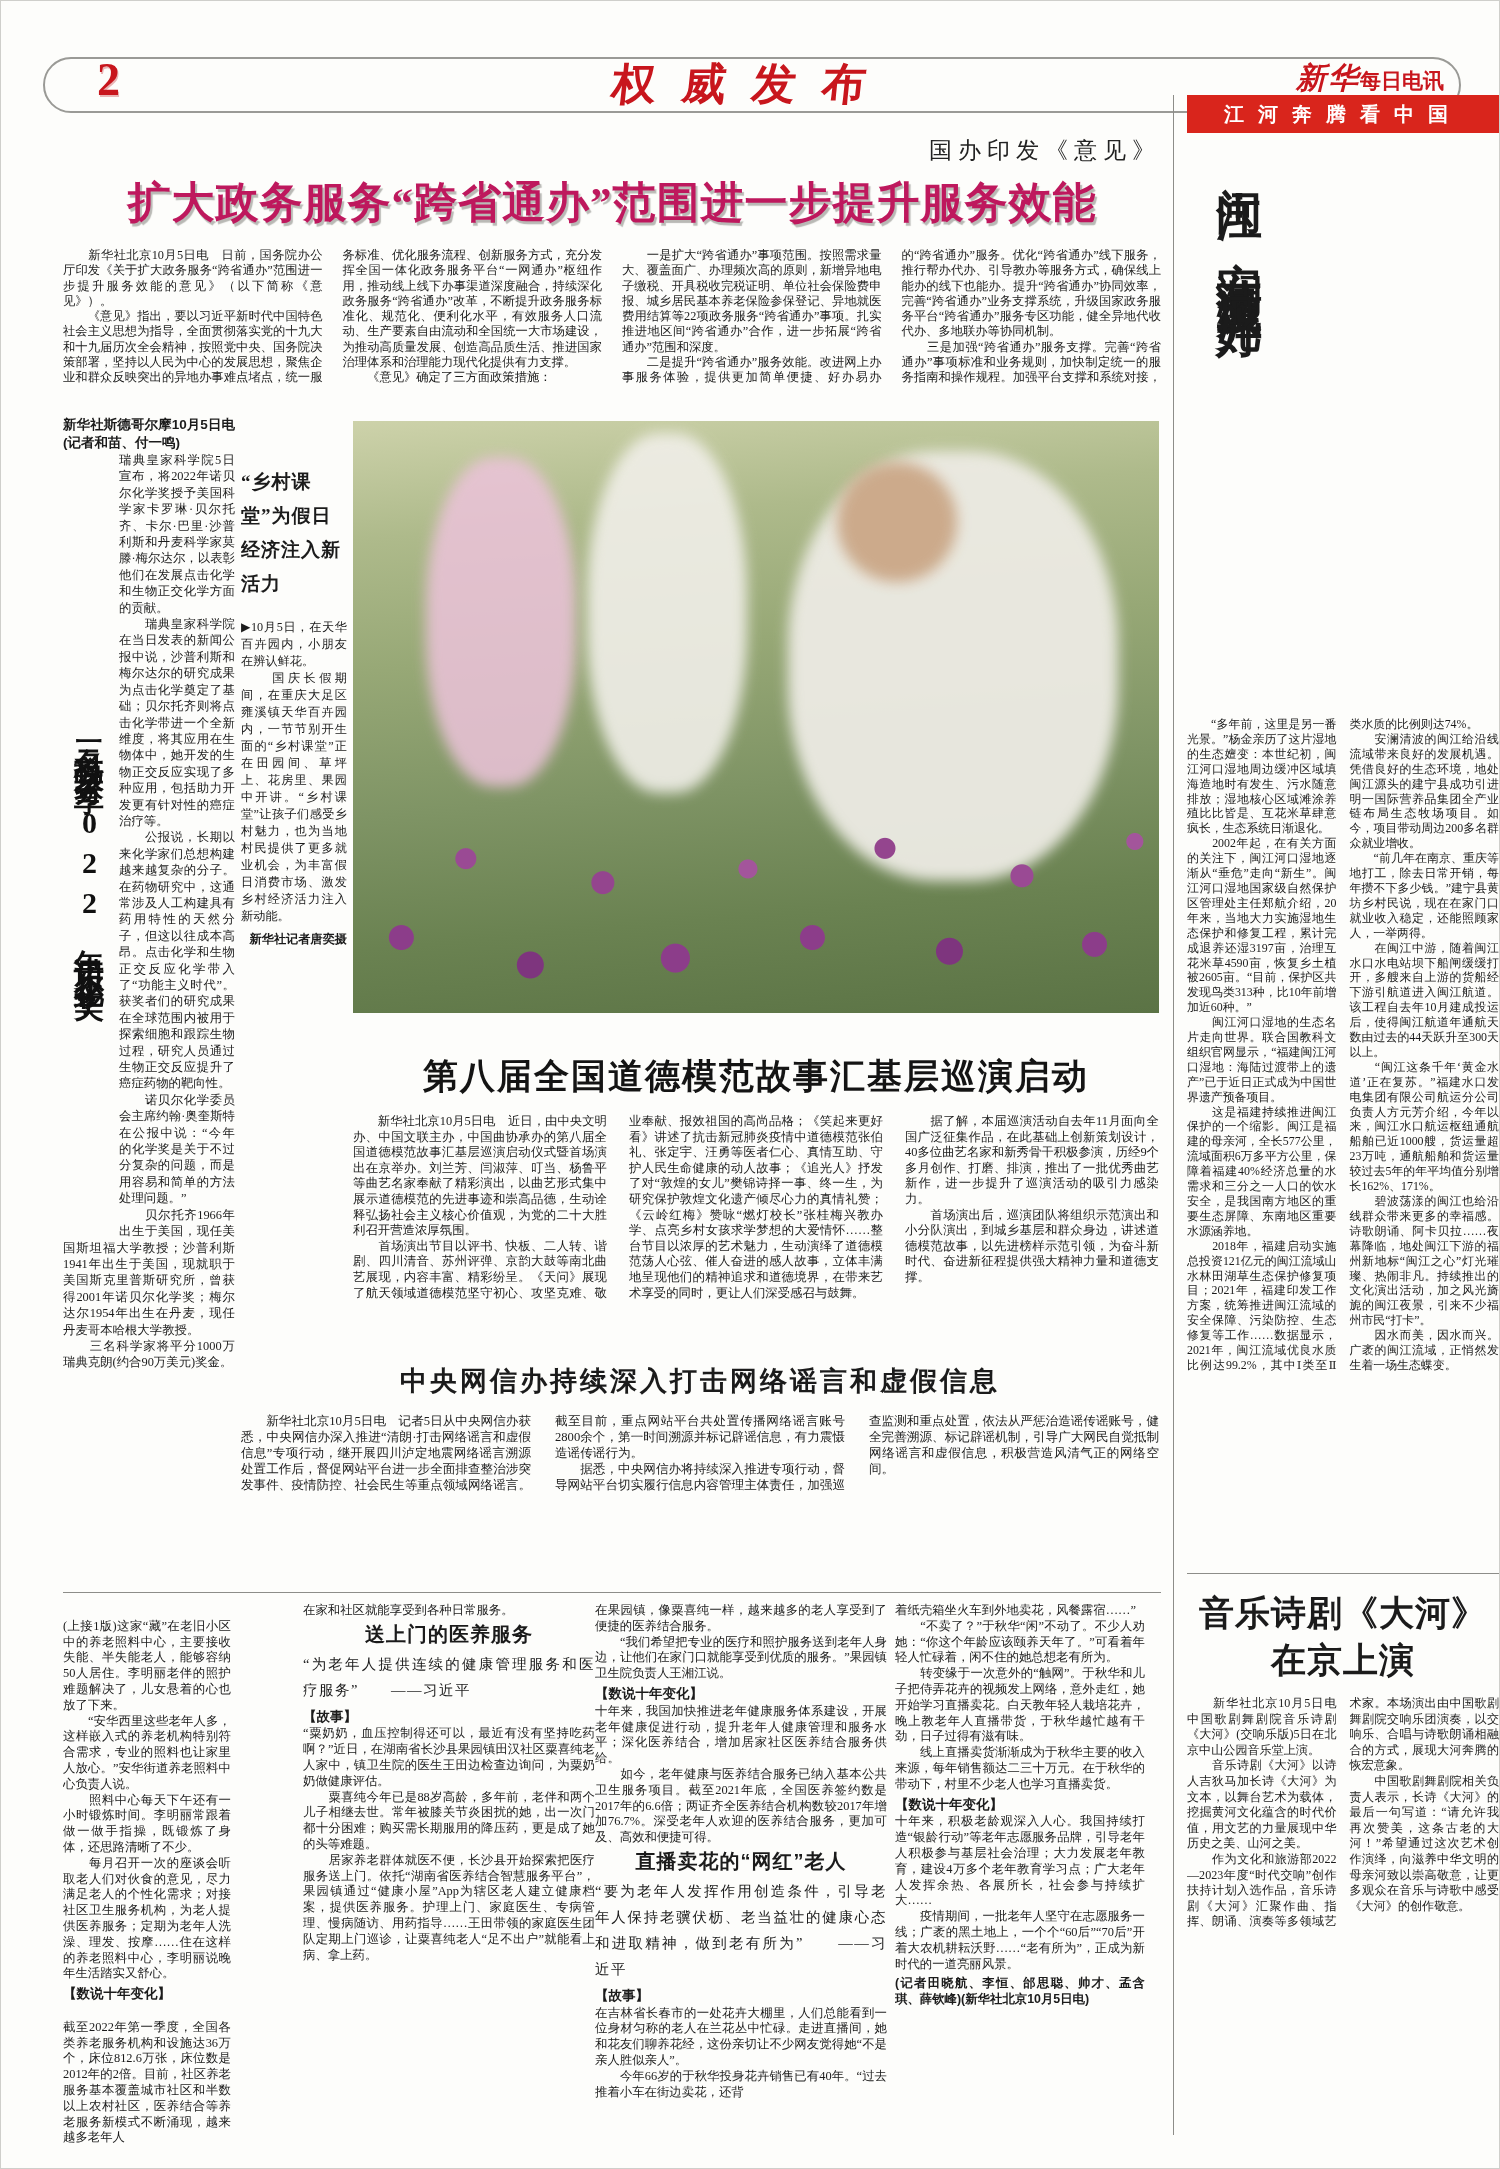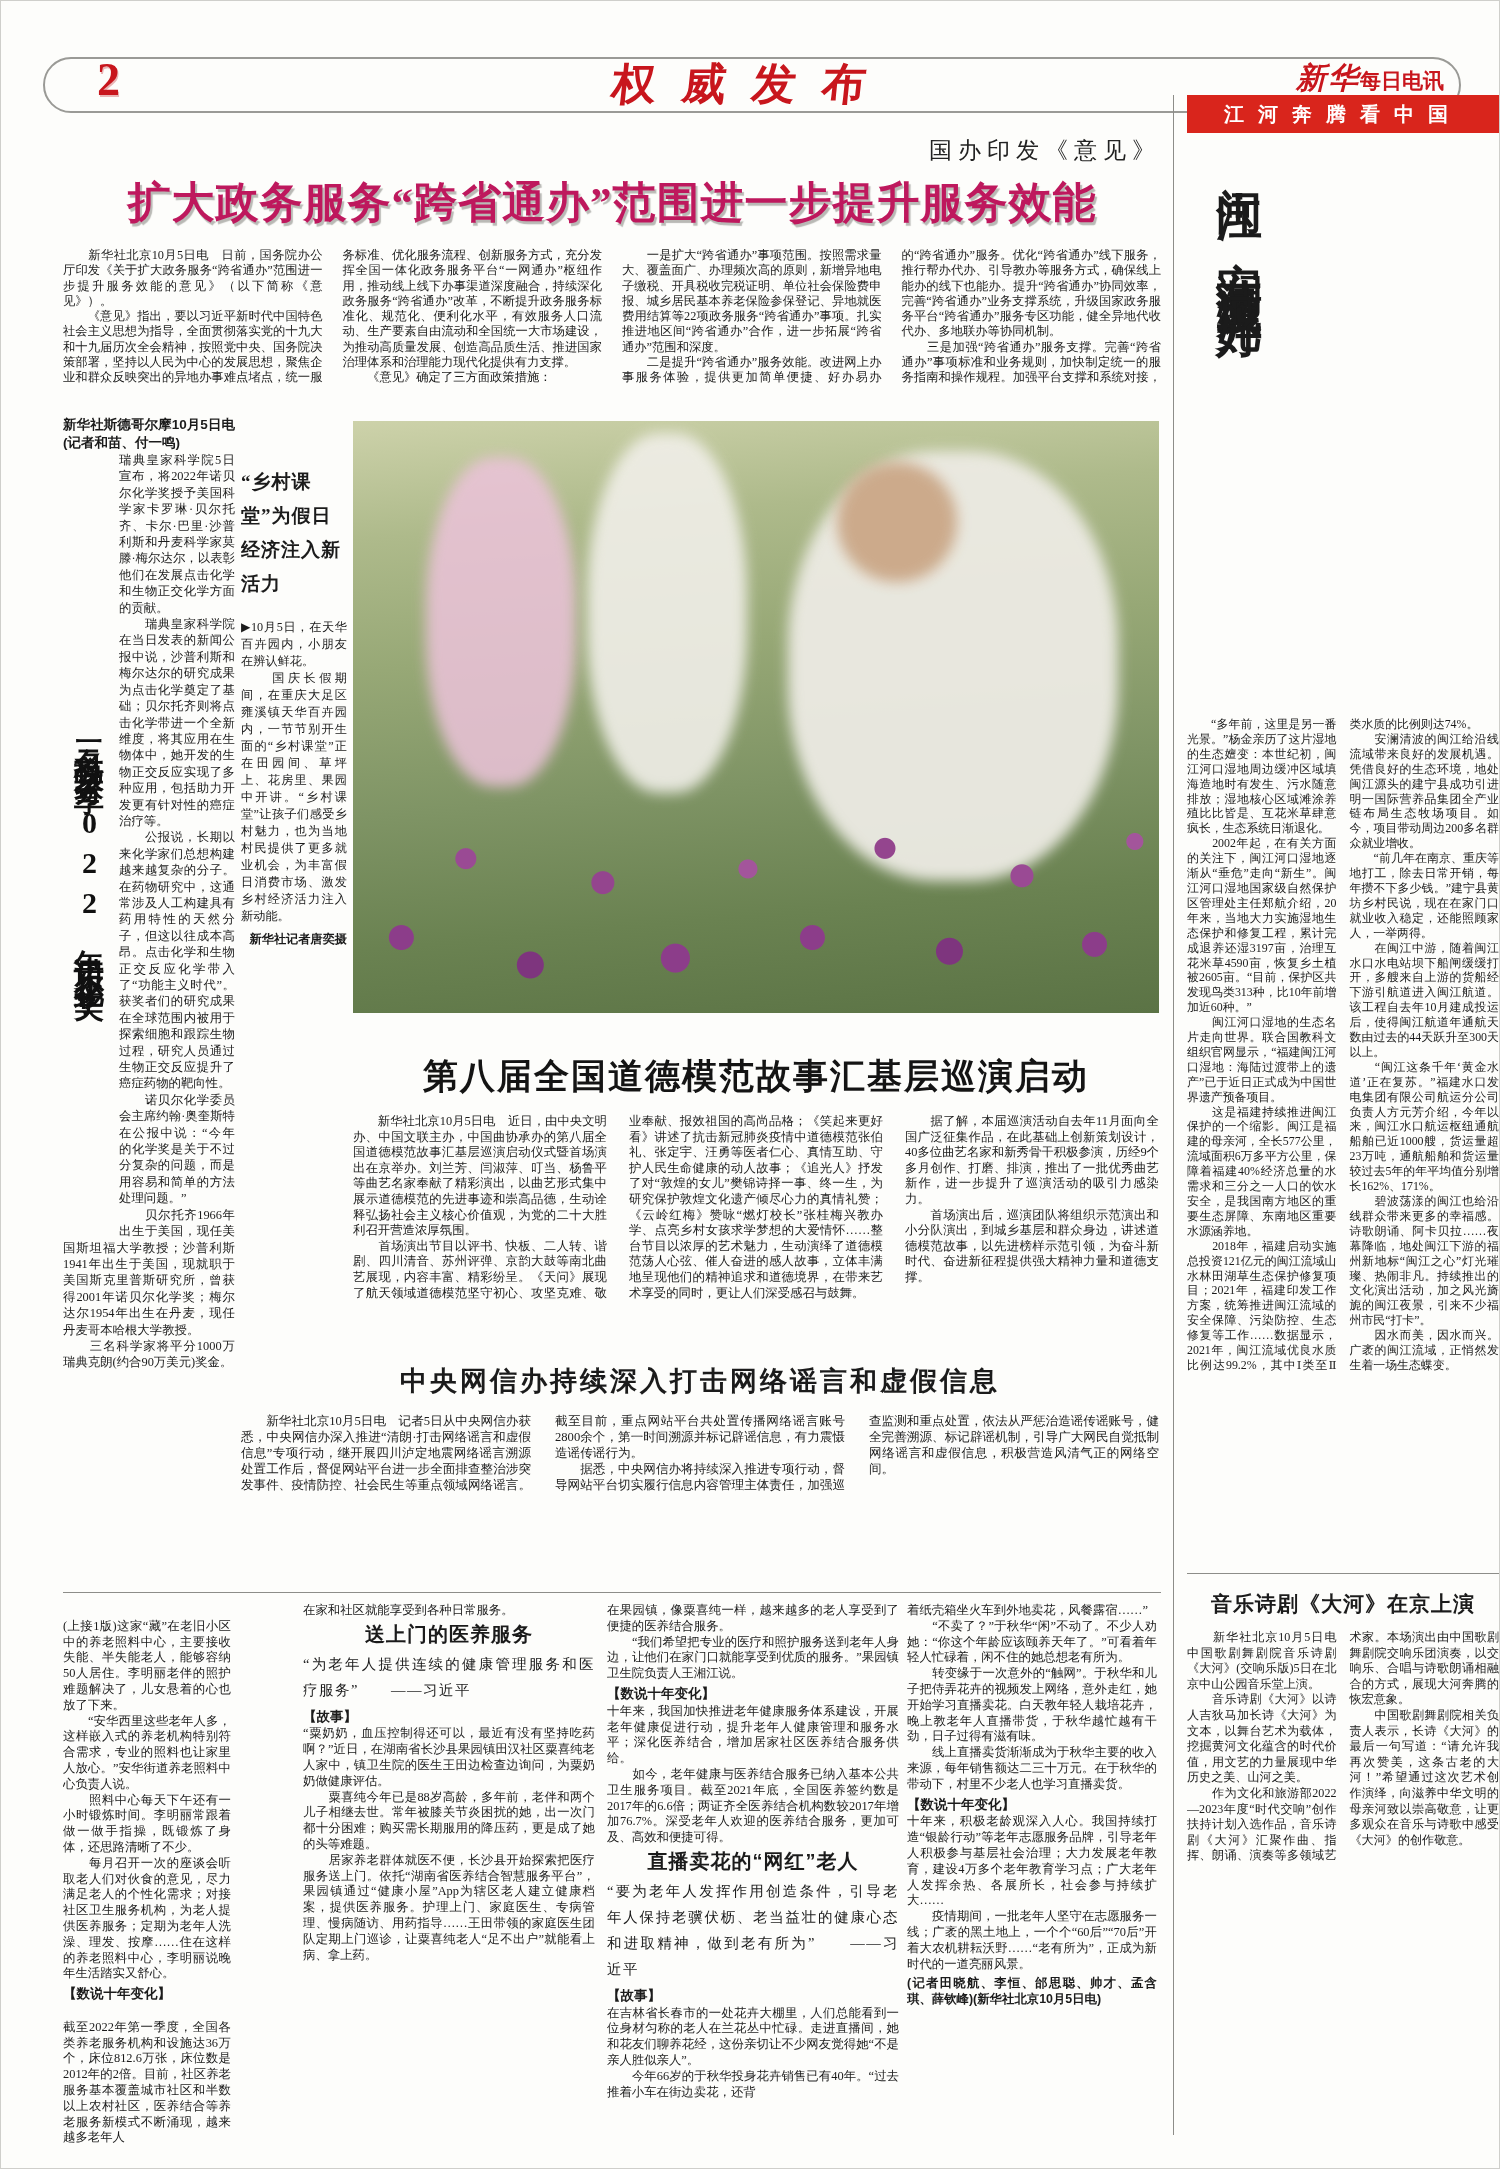--- a/index.html
+++ b/index.html
@@ -72,39 +72,39 @@
   
   #wangxin{position:absolute;left:240px;top:1362px;width:918px;}
   #wangxin .headline{text-align:center;font-size:27px;font-weight:bold;letter-spacing:3px;}
   #wangxin .body{margin-top:14px;height:150px;overflow:hidden;column-count:3;column-gap:24px;
       font-size:12.6px;line-height:16px;}
   
   #bottom{position:absolute;left:62px;top:1602px;width:1098px;height:552px;display:flex;overflow:hidden;}
   #bottom .col{font-size:12.4px;line-height:15.8px;overflow:hidden;}
   #bottom .c1{width:168px;}
   #bottom .c2{width:292px;margin-left:72px;}
-  #bottom .c3{width:292px;margin-left:12px;}
+  #bottom .c3{width:292px;}
   #bottom .c4{width:250px;margin-left:8px;}
   #bottom .subhead{font-family:"Liberation Sans","DejaVu Sans",sans-serif;font-weight:bold;
       font-size:20px;text-align:center;margin:8px 0;letter-spacing:1px;}
   #bottom .quote{font-size:14.5px;line-height:26px;letter-spacing:1.5px;margin:4px 0 6px 0;text-align:justify;}
   #bottom .tag{font-weight:bold;font-family:"Liberation Sans","DejaVu Sans",sans-serif;font-size:13.5px;margin:4px 0 2px 0;}
   #bottom .sig{text-align:justify;font-weight:bold;font-family:"Liberation Sans","DejaVu Sans",sans-serif;font-size:12.4px;margin-top:4px;}
   
   #rail{position:absolute;left:1186px;top:94px;width:312px;}
   #banner{height:38px;background:#d9251c;color:#fff;font-family:"Liberation Sans","DejaVu Sans",sans-serif;
       font-weight:bold;font-size:20px;letter-spacing:14px;display:flex;align-items:center;justify-content:center;}
   #mj-top{margin-top:18px;display:flex;}
   #mj-top .mj-text{width:204px;font-size:13.6px;line-height:19.6px;}
   #mj-top .mj-head{width:104px;display:flex;justify-content:center;align-items:center;}
   #mj-top .mj-head .vert{font-size:46px;font-weight:bold;letter-spacing:9px;height:560px;}
   #mj-rest{margin-top:6px;height:842px;overflow:hidden;column-count:2;column-gap:13px;
       font-size:11.9px;line-height:14.9px;}
   #dahe{margin-top:14px;border-top:1px solid #8d8d89;padding-top:16px;}
-  #dahe .headline{text-align:center;font-size:21px;font-weight:bold;letter-spacing:1px;}
+  #dahe .headline{text-align:center;font-size:35px;font-weight:bold;letter-spacing:1px;}
   #dahe .body{margin-top:12px;height:470px;overflow:hidden;column-count:2;column-gap:13px;
       font-size:12.1px;line-height:15.6px;}
 </style>
 </head>
 <body>
 
 <div id="page">
 
   <div id="header-box">
     <div id="page-num">2</div>

